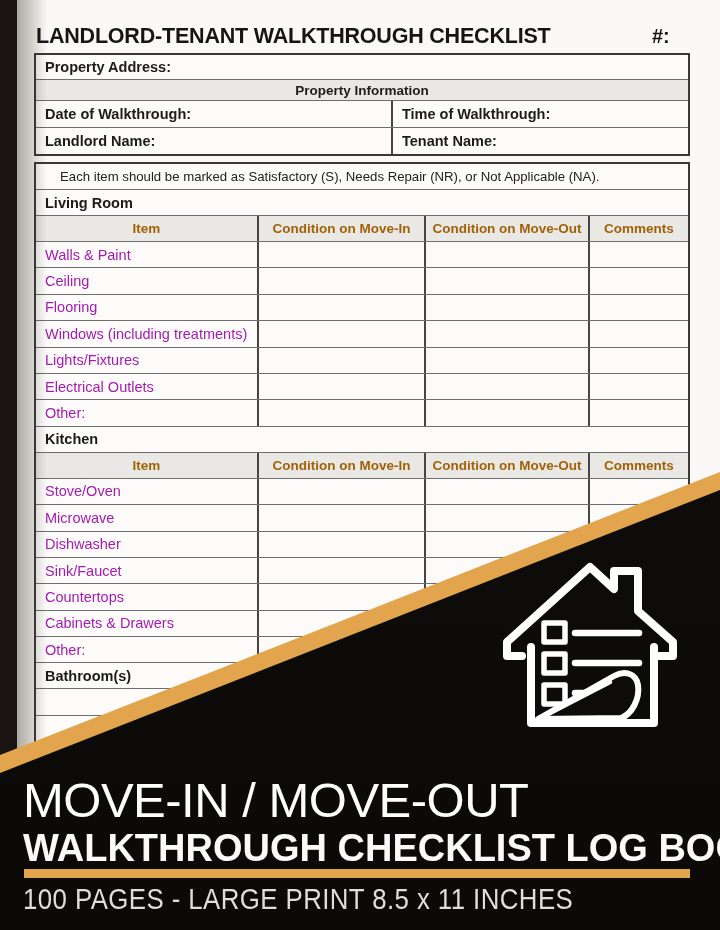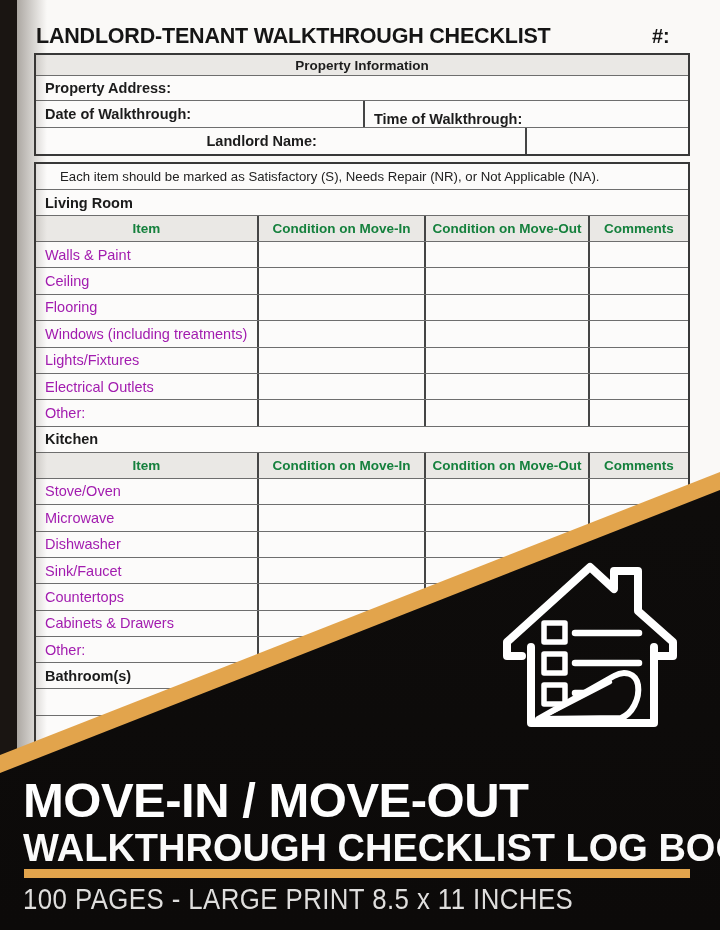--- a/index.html
+++ b/index.html
@@ -15,74 +15,74 @@
 
   .tbl{position:absolute;left:34px;width:656px;border:2px solid #383838;background:#FCFBFA;
        box-sizing:border-box;z-index:1;}
   .tbl1{top:53px;}
   .tbl2{top:162px;}
   .trow{display:flex;align-items:center;border-bottom:1px solid #6e6e6e;box-sizing:border-box;
         height:26px;background:#FCFBFA;}
   .trow.hdr{background:#EAE8E5;justify-content:center;font-weight:bold;font-size:13.5px;color:#1d1d1d;height:21px;}
   .trow.r-addr{height:25px;}
   .trow.r-date{height:27px;}
-  .trow.r-name{height:26px;border-bottom:none;flex-direction:column;}
+  .trow.r-name{height:26px;border-bottom:none;}
   .cell{box-sizing:border-box;display:flex;align-items:center;height:100%;padding-left:9px;overflow:hidden;}
   .lbl{font-weight:bold;font-size:14.5px;color:#1c1c1c;white-space:nowrap;}
-  .half-l{width:329px;border-right:2px solid #454545;}
-  .half-r{flex:1;align-items:flex-end;}
+  .half-l{width:357px;border-right:2px solid #454545;}
+  .half-r{flex:1;}
 
   .note-row{font-size:13.2px;color:#222;padding-left:24px;height:26px;}
   .section-row{height:26px;}
   .section-label{font-weight:bold;font-size:14.5px;color:#1b1b1b;padding-left:9px;}
   .colhdr-row{background:#EAE8E5;height:26px;}
-  .colhdr{justify-content:center;font-weight:bold;font-size:13.5px;color:#15803d;padding-left:0;}
+  .colhdr{justify-content:center;font-weight:bold;font-size:13.5px;color:#a16207;padding-left:0;}
   .item-row{height:26.4px;}
   .item-label{font-size:14.5px;color:#a21caf;white-space:nowrap;}
   .c-item{width:223px;border-right:2px solid #454545;}
   .c-in{width:167px;border-right:2px solid #454545;}
   .c-out{width:164px;border-right:2px solid #454545;}
   .c-com{flex:1;}
 
   .diag-orange{position:absolute;inset:0;background:#E2A44C;z-index:4;
        clip-path:polygon(0px 755px,720px 472px,720px 491px,0px 774px);}
   .diag-black{position:absolute;inset:0;z-index:5;
        background:linear-gradient(180deg,#14110F 0%,#0E0C0B 55%,#0C0A09 100%);
        clip-path:polygon(0px 773px,720px 490px,720px 930px,0px 930px);}
 
   .house{position:absolute;left:498px;top:560px;z-index:6;}
 
-  .bt1{position:absolute;left:23px;top:776px;font-size:49px;font-weight:bold;color:#FEFEFE;
+  .bt1{position:absolute;left:23px;top:776px;font-size:49px;font-weight:normal;color:#FEFEFE;
        letter-spacing:-0.5px;white-space:nowrap;line-height:1;z-index:7;}
   .bt2{position:absolute;left:23px;top:829px;font-size:38px;font-weight:bold;color:#FAFAFA;
        letter-spacing:0;white-space:nowrap;line-height:1;z-index:7;}
   .bar{position:absolute;left:24px;top:869px;width:666px;height:9px;background:#E2A44C;z-index:7;}
   .bt3{position:absolute;left:23px;top:884px;font-size:30px;font-weight:400;color:#DFDEDD;
        white-space:nowrap;line-height:1;transform:scaleX(0.86);transform-origin:left top;
        letter-spacing:0.5px;z-index:7;}
 </style>
 </head>
 <body>
 
 <div class="cover">
 
   <div class="spine"></div>
   <div class="page-shadow"></div>
 
   <div class="doc-title">LANDLORD-TENANT WALKTHROUGH CHECKLIST</div>
   <div class="doc-num">#:</div>
 
   <div class="tbl tbl1">
-    <div class="trow hdr">
-      <span>Property Information</span>
-    </div>
     <div class="trow r-addr">
       <div class="cell">
           <span class="lbl">Property Address:</span>
         </div>
+    </div>
+    <div class="trow hdr">
+      <span>Property Information</span>
     </div>
     <div class="trow r-date">
       <div class="cell half-l">
           <span class="lbl">Date of Walkthrough:</span>
         </div>
       <div class="cell half-r">
           <span class="lbl">Time of Walkthrough:</span>
         </div>
     </div>
     <div class="trow r-name">

